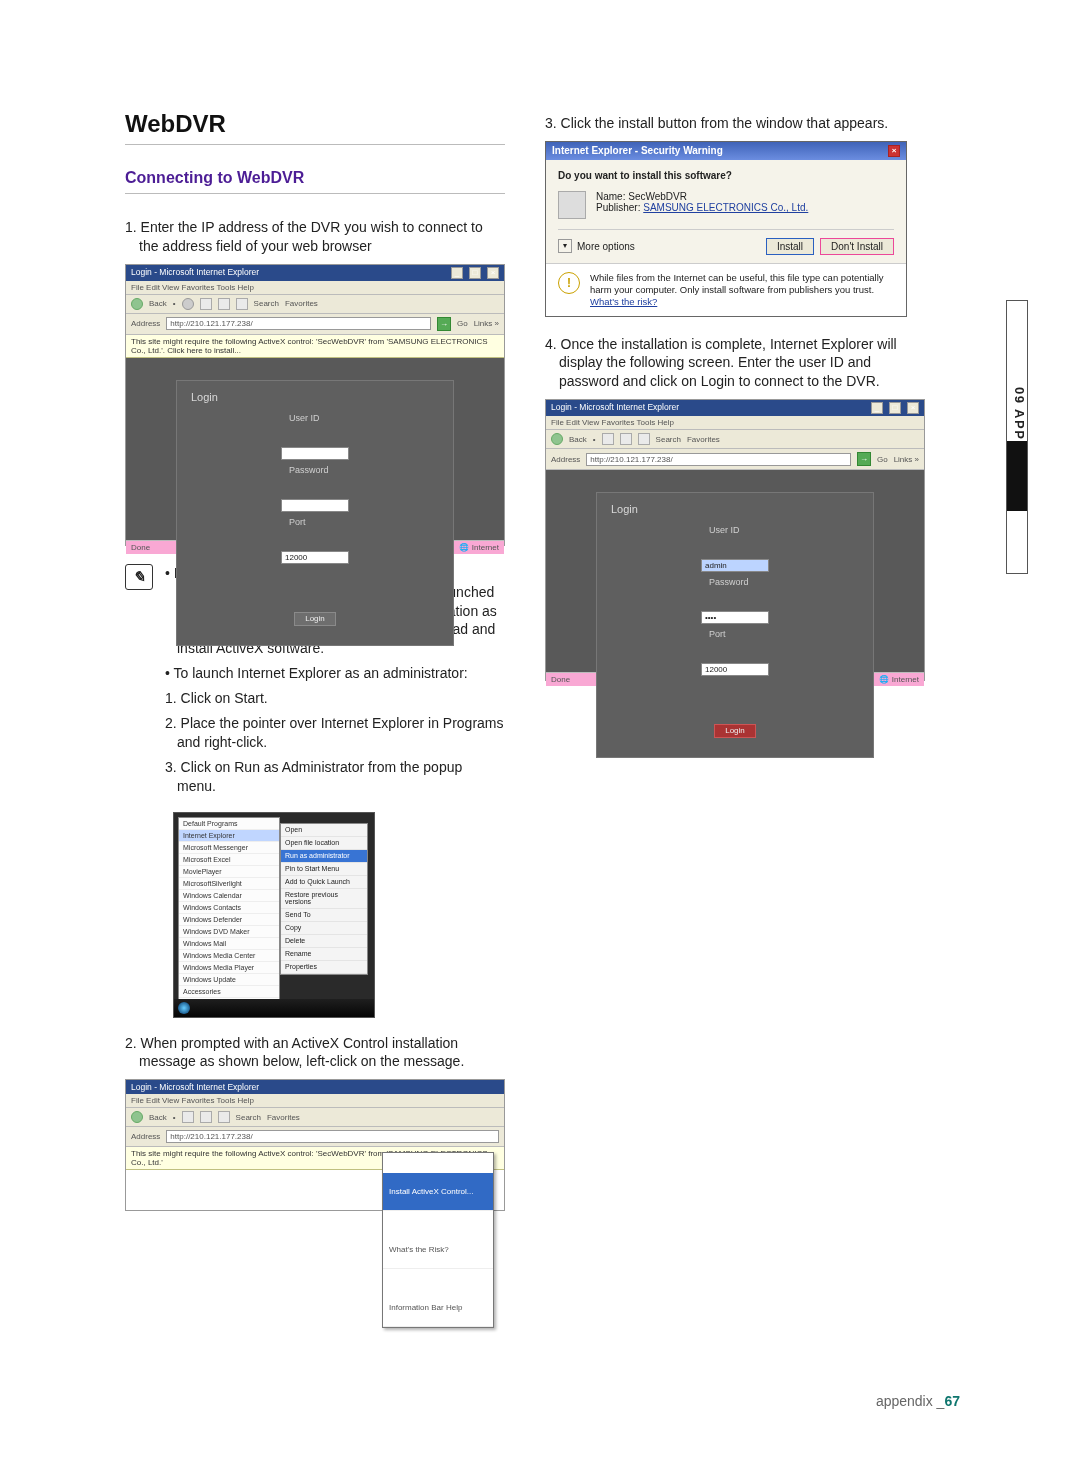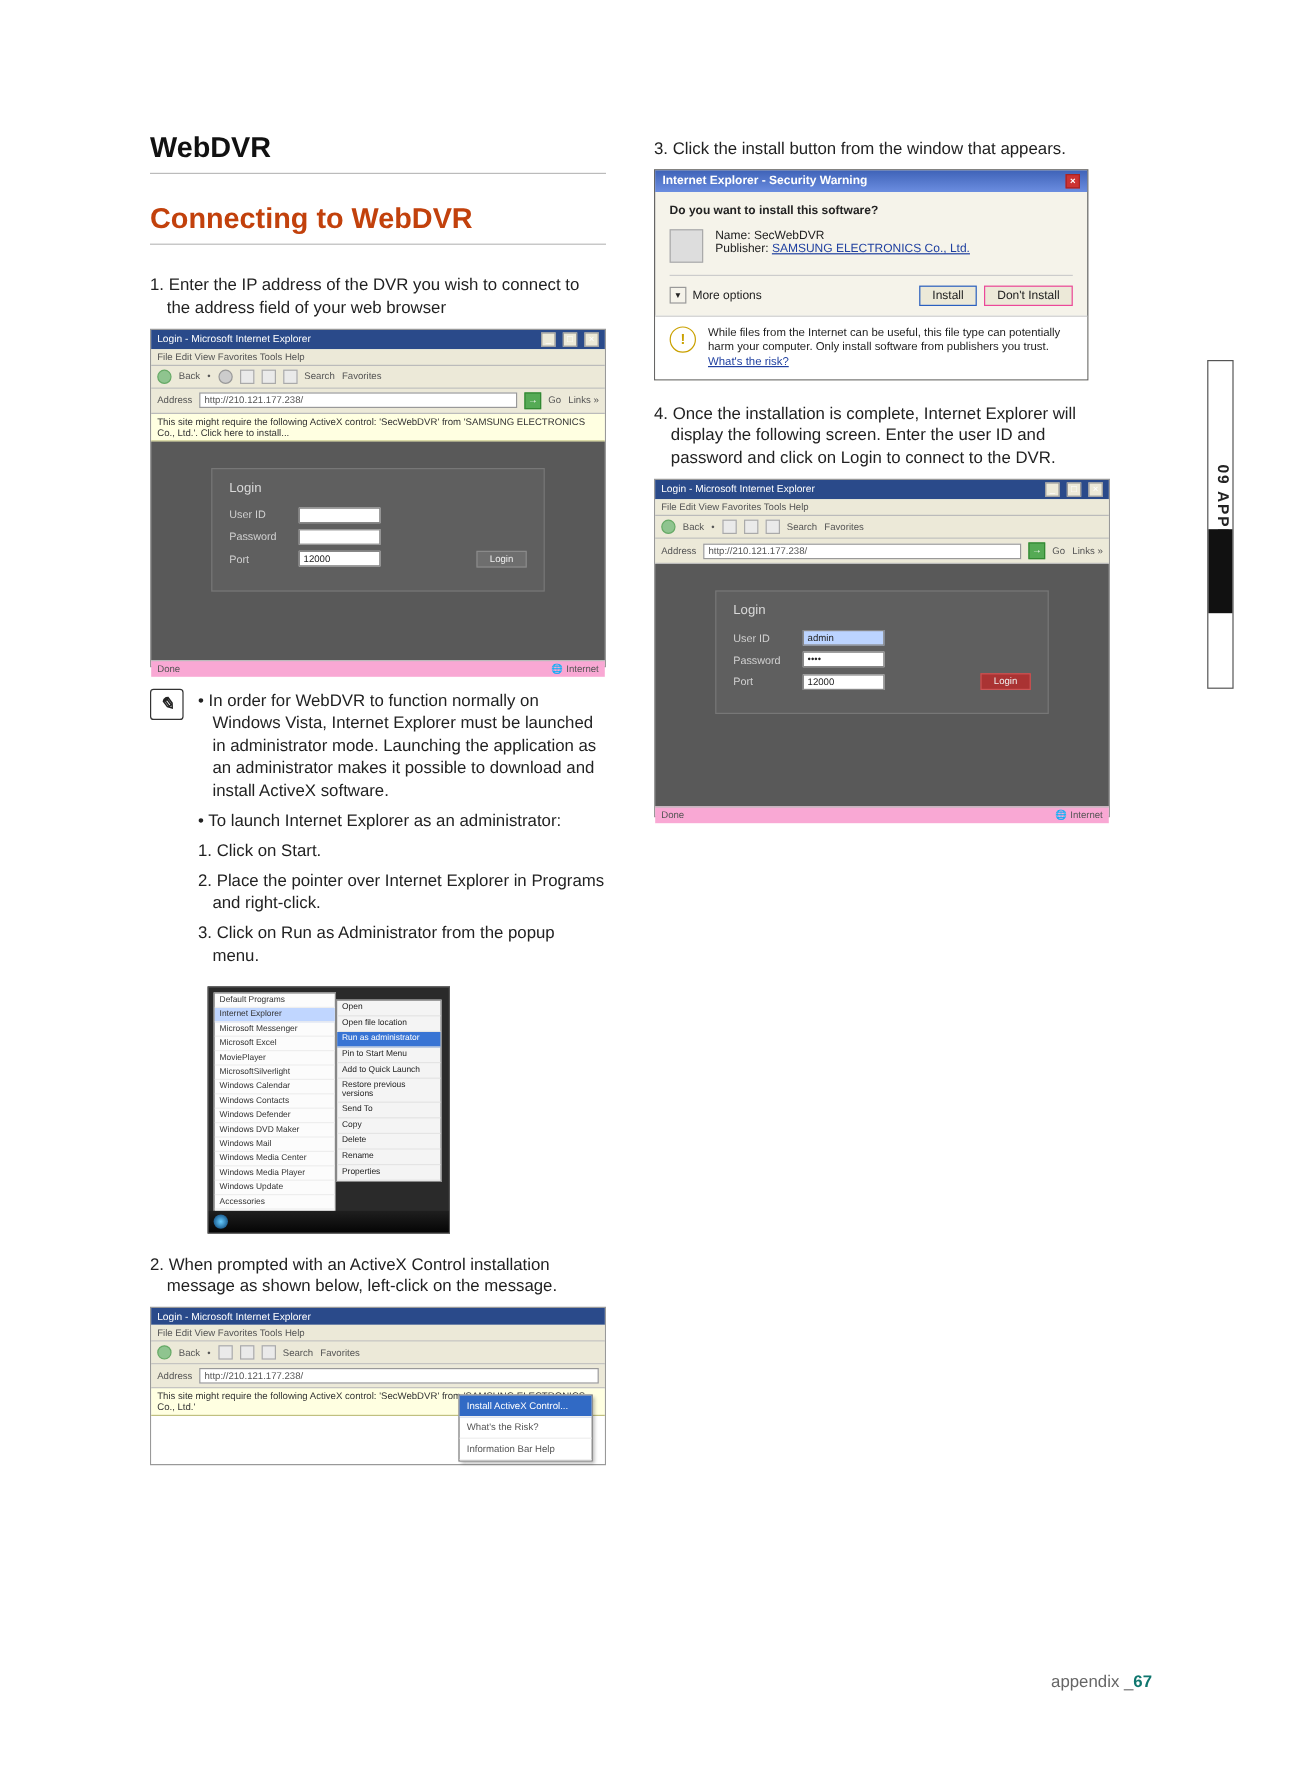--- a/index.html
+++ b/index.html
@@ -29,24 +29,24 @@
     font-size: 24px;
     font-weight: bold;
     margin: 0 0 6px 0;
     color: #111;
   }
   .rule {
     border-bottom: 1px solid #bbb;
     margin-bottom: 24px;
   }
   .h2 {
-    font-size: 24px;
+    font-size: 16px;
     font-weight: bold;
     margin: 0 0 6px 0;
-    color: #c2410c;
+    color: #4c1d95;
   }
   .body-text {
     font-size: 14px;
     line-height: 1.35;
     margin: 4px 0 8px 0;
   }
   .numbered .body-text { padding-left: 14px; text-indent: -14px; }
   .note-row {
     display: flex;
     gap: 12px;
@@ -135,24 +135,25 @@
     position: relative;
   }
   .login-card .lgtitle {
     font-size: 11px;
     color: #d8d8d8;
     margin-bottom: 10px;
   }
   .login-row {
     display: flex;
     align-items: center;
-    gap: 6px;
+    gap: 24px;
     margin: 5px 0;
     font-size: 9px;
     color: #d0d0d0;
+    flex-direction: column;
   }
   .login-row .lab { width: 52px; }
   .login-row .inp {
     width: 60px;
     height: 11px;
     background: #fff;
     border: 1px solid #888;
     color: #222;
     padding: 0 3px;
     font-size: 8px;
@@ -218,21 +219,21 @@
   .shot-ax { height: 130px; }
   .shot-ax .ctxmenu {
     position: absolute;
     right: 10px; top: 72px;
     background: #fff;
     border: 1px solid #777;
     font-size: 8px;
     width: 110px;
     box-shadow: 2px 2px 3px rgba(0,0,0,.3);
   }
-  .shot-ax .cmi { padding: 4px 6px; border-bottom: 1px solid #eee; }
+  .shot-ax .cmi { padding: 14px 6px; border-bottom: 1px solid #eee; margin-top: 20px; }
   .shot-ax .cmi.hl { background: #316ac5; color: #fff; }
 
   
   .secdlg {
     width: 360px;
     border: 1px solid #666;
     background: #f5f3ea;
     font-size: 10px;
     color: #222;
     margin: 4px 0 18px 0;

